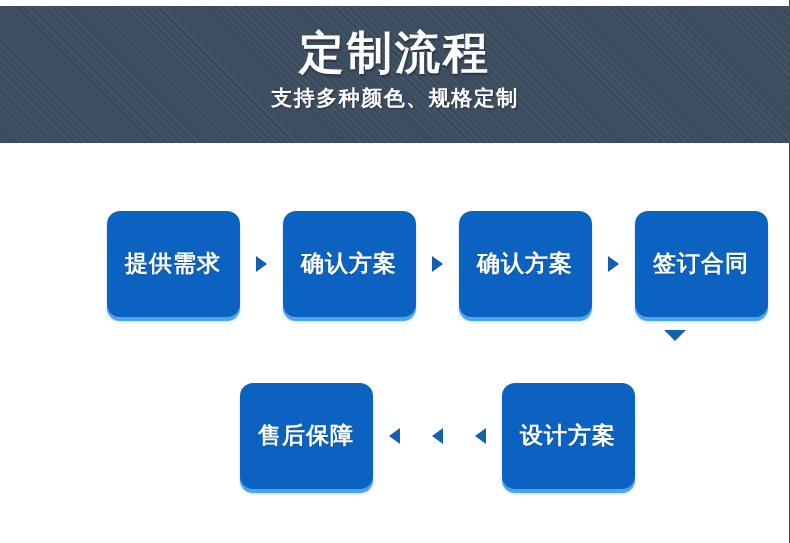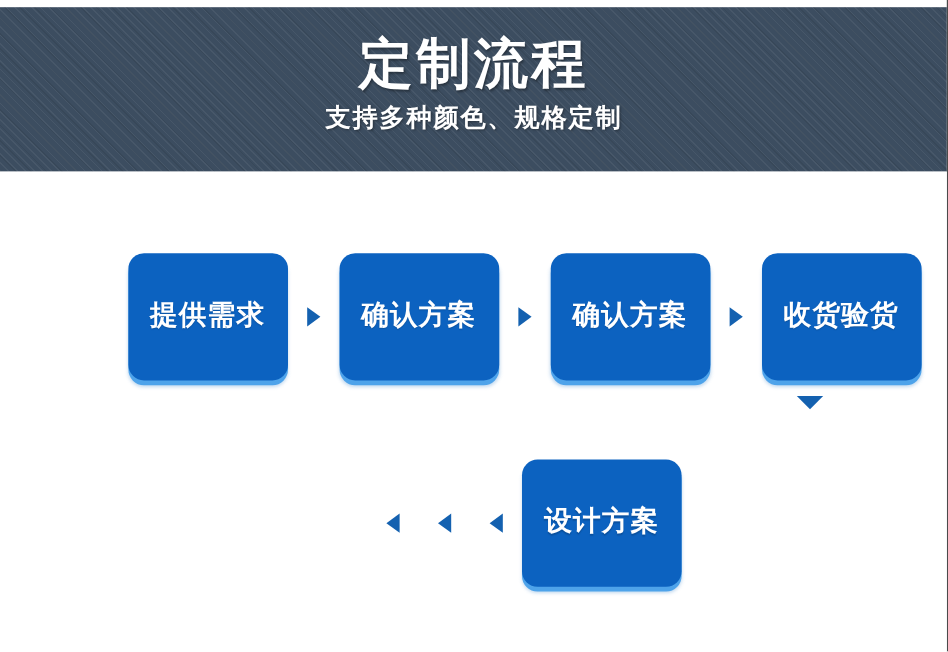--- a/index.html
+++ b/index.html
@@ -197,33 +197,36 @@
 
       <div class="node">
         <span class="node-label">确认方案</span>
       </div>
 
       <div class="gap">
         <span class="arrow-right"></span>
       </div>
 
       <div class="node">
-        <span class="node-label">收货验货</span>
+        <span class="node-label">签订合同</span>
       </div>
 
     </div>
 
     <div class="arrow-down-wrap">
       <div class="arrow-down-pos">
         <span class="arrow-down"></span>
       </div>
     </div>
 
     <div class="row row-two">
 
+      <div class="node">
+        <span class="node-label">售后保障</span>
+      </div>
 
       <div class="gap">
         <span class="arrow-left"></span>
       </div>
 
 
       <div class="gap">
         <span class="arrow-left"></span>
       </div>
 

